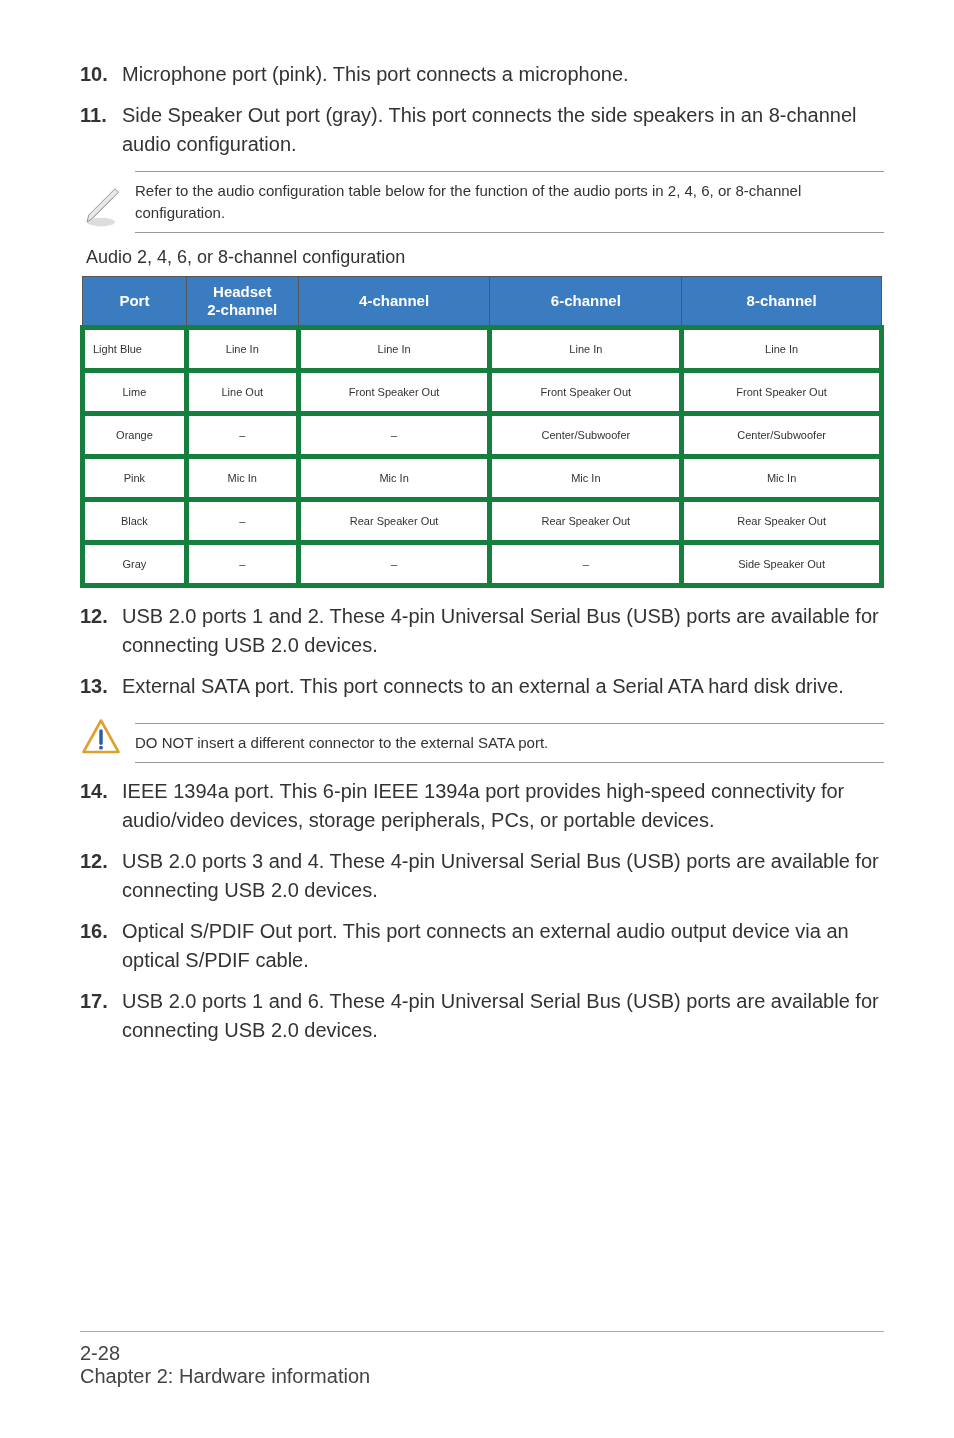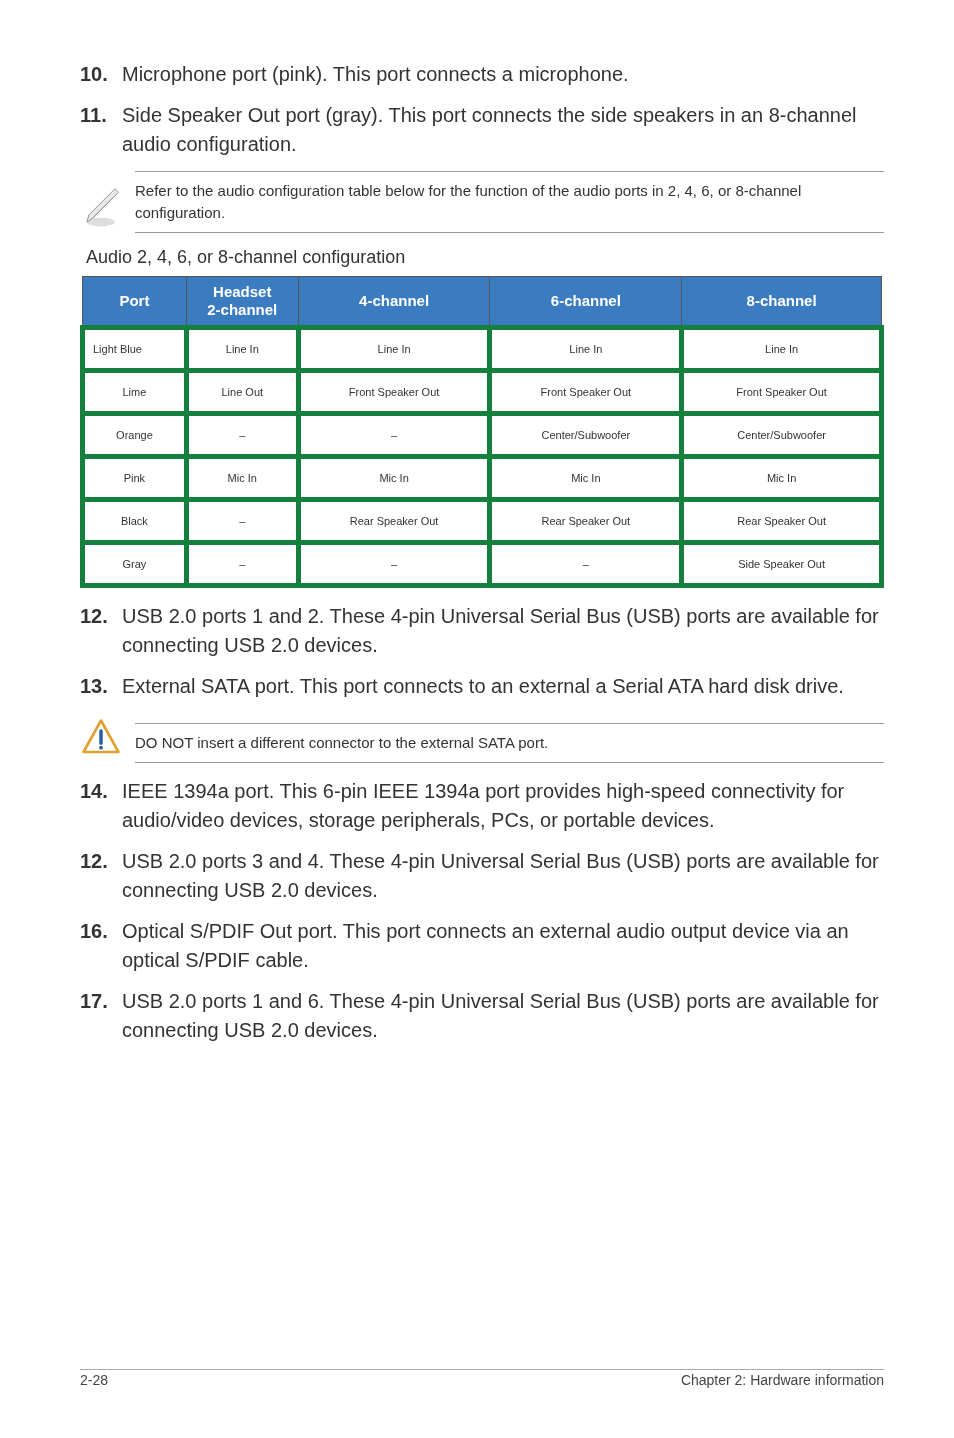--- a/index.html
+++ b/index.html
@@ -80,25 +80,26 @@
   }
   table.audio td {
     border: 5px solid #15803d;
     font-size: 11px;
     padding: 13px 8px;
     text-align: center;
   }
   .footer {
     display: flex;
     justify-content: space-between;
-    font-size: 14px;
+    font-size: 20px;
     color: #444;
     border-top: 1px solid #aaa;
-    padding-top: 2px;
+    padding-top: 10px;
     margin-top: 40px;
+    flex-direction: column;
   }
 </style>
 </head>
 <body>
 
 <div class="page">
   <div class="content">
 
     <div class="list-item">
       <div class="num">10.</div>

